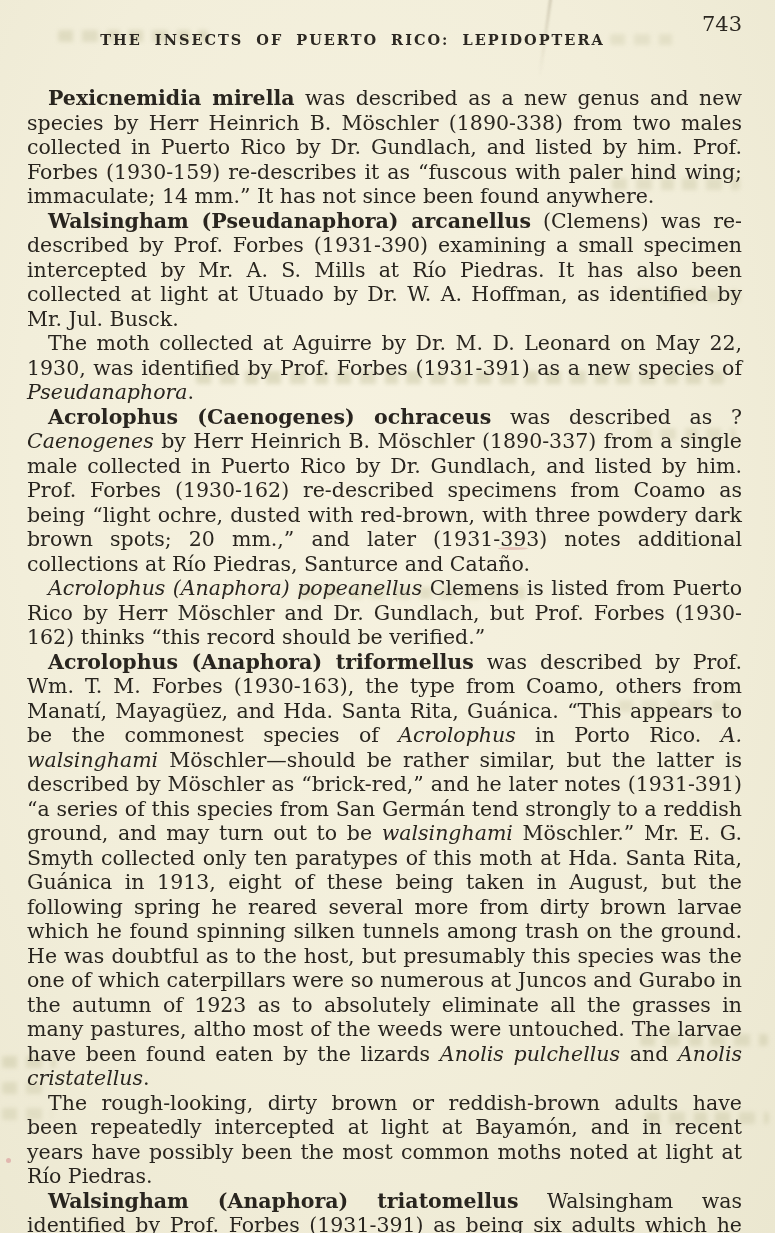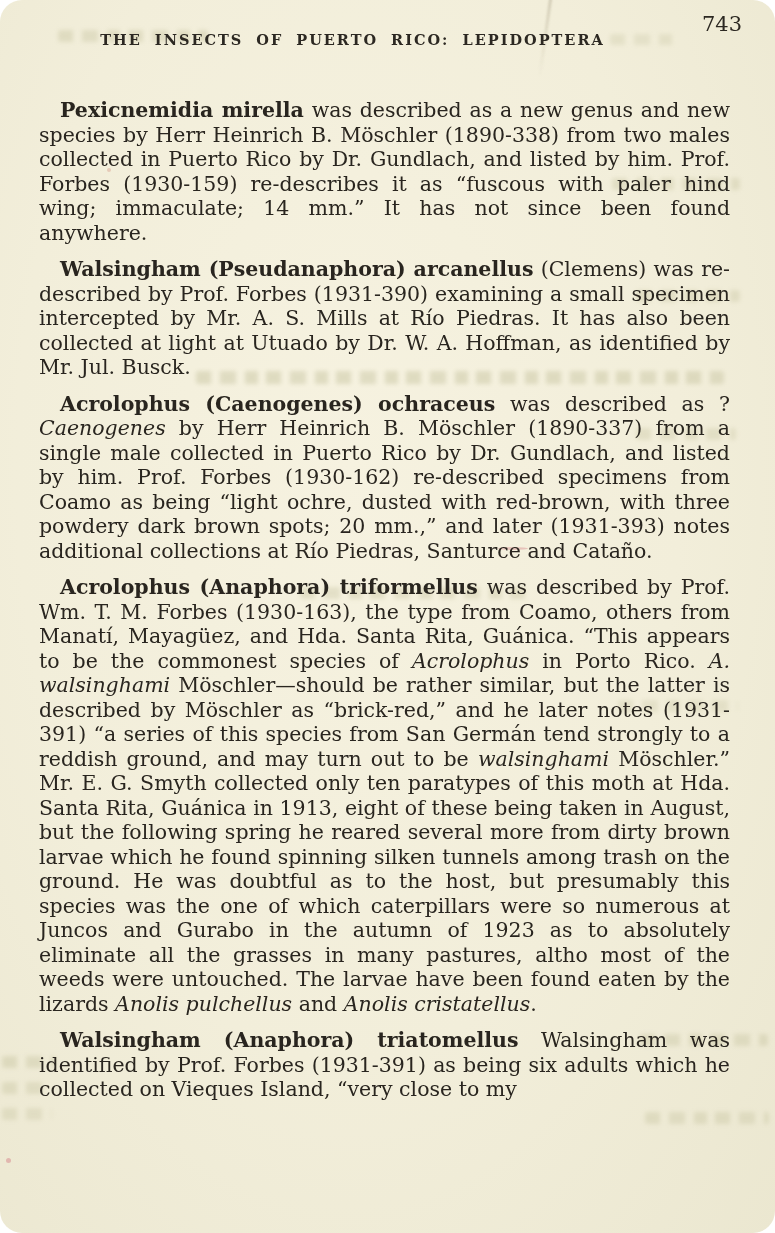--- a/index.html
+++ b/index.html
@@ -4,21 +4,20 @@
 <style>
   html, body { margin: 0; padding: 0; }
   .page {
     position: relative;
     width: 775px;
     height: 1233px;
     overflow: hidden;
     background: radial-gradient(ellipse at 45% 38%, #f6f2e0 0%, #f2eeda 55%, #ebe7d0 100%);
     font-family: "DejaVu Serif", "Liberation Serif", serif;
     color: #29251f;
-    border-radius: 22px;
   }
   
   .header { position: absolute; top: 0; left: 0; width: 100%; height: 60px; }
   .running-title {
     position: absolute;
     top: 31px; left: 0; right: 70px;
     text-align: center;
     font-size: 14.5px;
     font-weight: bold;
     letter-spacing: 2px;
@@ -35,21 +34,21 @@
   
   .text-block {
     position: absolute;
     top: 86px; left: 27px;
     width: 715px;
     font-size: 20.5px;
     line-height: 24.5px;
     text-align: justify;
     hyphens: none;
   }
-  .text-block p { margin: 12px; text-indent: 21px; }
+  .text-block p { margin: 0; text-indent: 21px; }
   .seg.normal { font-weight: normal; font-style: normal; }
   .seg.bold   { font-weight: bold; }
   .seg.italic { font-style: italic; }
   
   .ghost {
     position: absolute;
     border-radius: 3px;
     filter: blur(2px);
     background: repeating-linear-gradient(90deg,
       #c7c4a0 0 15px, transparent 15px 24px,
@@ -90,18 +89,21 @@
   <div class="speck" style="left:107px; top:168px; width:4px; height:4px; background:#d9a08f; opacity:.45;"></div>
 
   <div class="header">
     <div class="running-title">THE INSECTS OF PUERTO RICO: LEPIDOPTERA</div>
     <div class="page-number">743</div>
   </div>
 
   <div class="text-block">
       <p><span class="seg bold">Pexicnemidia mirella</span><span class="seg normal"> was described as a new genus and new species by Herr Heinrich B. Möschler (1890-338) from two males collected in Puerto Rico by Dr. Gundlach, and listed by him. Prof. Forbes (1930-159) re-describes it as “fuscous with paler hind wing; immaculate; 14 mm.” It has not since been found anywhere.</span></p>
       <p><span class="seg bold">Walsingham (Pseudanaphora) arcanellus</span><span class="seg normal"> (Clemens) was re-described by Prof. Forbes (1931-390) examining a small specimen intercepted by Mr. A. S. Mills at Río Piedras. It has also been collected at light at Utuado by Dr. W. A. Hoffman, as identified by Mr. Jul. Busck.</span></p>
+      <p><span class="seg normal">The moth collected at Aguirre by Dr. M. D. Leonard on May 22, 1930, was identified by Prof. Forbes (1931-391) as a new species of </span><span class="seg italic">Pseudanaphora</span><span class="seg normal">.</span></p>
       <p><span class="seg bold">Acrolophus (Caenogenes) ochraceus</span><span class="seg normal"> was described as ? </span><span class="seg italic">Caenogenes</span><span class="seg normal"> by Herr Heinrich B. Möschler (1890-337) from a single male collected in Puerto Rico by Dr. Gundlach, and listed by him. Prof. Forbes (1930-162) re-described specimens from Coamo as being “light ochre, dusted with red-brown, with three powdery dark brown spots; 20 mm.,” and later (1931-393) notes additional collections at Río Piedras, Santurce and Cataño.</span></p>
+      <p><span class="seg italic">Acrolophus (Anaphora) popeanellus</span><span class="seg normal"> Clemens is listed from Puerto Rico by Herr Möschler and Dr. Gundlach, but Prof. Forbes (1930-162) thinks “this record should be verified.”</span></p>
       <p><span class="seg bold">Acrolophus (Anaphora) triformellus</span><span class="seg normal"> was described by Prof. Wm. T. M. Forbes (1930-163), the type from Coamo, others from Manatí, Mayagüez, and Hda. Santa Rita, Guánica. “This appears to be the commonest species of </span><span class="seg italic">Acrolophus</span><span class="seg normal"> in Porto Rico. </span><span class="seg italic">A. walsinghami</span><span class="seg normal"> Möschler—should be rather similar, but the latter is described by Möschler as “brick-red,” and he later notes (1931-391) “a series of this species from San Germán tend strongly to a reddish ground, and may turn out to be </span><span class="seg italic">walsinghami</span><span class="seg normal"> Möschler.” Mr. E. G. Smyth collected only ten paratypes of this moth at Hda. Santa Rita, Guánica in 1913, eight of these being taken in August, but the following spring he reared several more from dirty brown larvae which he found spinning silken tunnels among trash on the ground. He was doubtful as to the host, but presumably this species was the one of which caterpillars were so numerous at Juncos and Gurabo in the autumn of 1923 as to absolutely eliminate all the grasses in many pastures, altho most of the weeds were untouched. The larvae have been found eaten by the lizards </span><span class="seg italic">Anolis pulchellus</span><span class="seg normal"> and </span><span class="seg italic">Anolis cristatellus</span><span class="seg normal">.</span></p>
+      <p><span class="seg normal">The rough-looking, dirty brown or reddish-brown adults have been repeatedly intercepted at light at Bayamón, and in recent years have possibly been the most common moths noted at light at Río Piedras.</span></p>
       <p><span class="seg bold">Walsingham (Anaphora) triatomellus</span><span class="seg normal"> Walsingham was identified by Prof. Forbes (1931-391) as being six adults which he collected on Vieques Island, “very close to my </span></p>
     </div>
 
 </div>
 
 </body></html>

